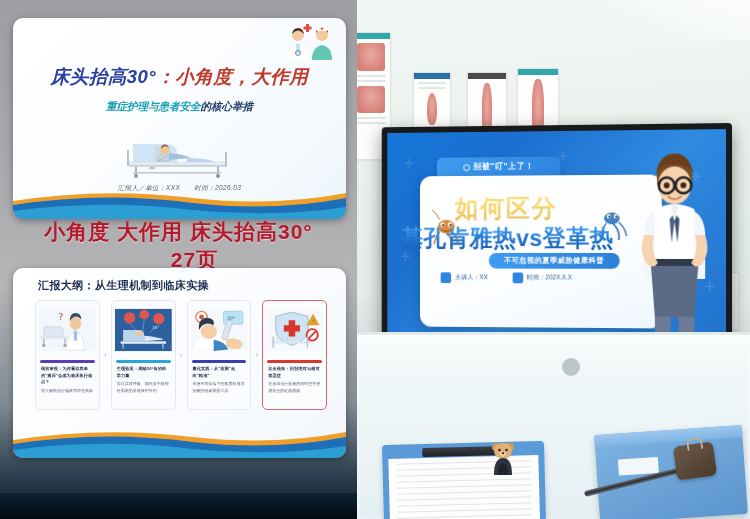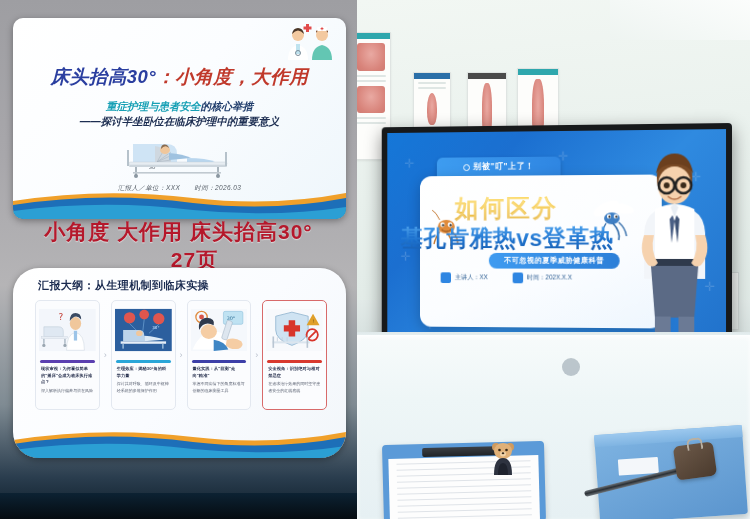--- a/index.html
+++ b/index.html
@@ -18,21 +18,21 @@
     content:""; position:absolute; left:0; bottom:0; width:100%; height:26px;
     background:linear-gradient(180deg,#0c2233 0%,#050b10 100%);
   }
 
   
   .slide{ position:absolute; background:#fff; border-radius:10px; overflow:hidden;
      box-shadow:0 2px 7px rgba(0,0,0,.35); }
   #slide1{ left:13px; top:18px; width:333px; height:201px;
      background:linear-gradient(135deg,#ffffff 0%,#fbfdff 45%,#eef6fb 100%);font-style:italic; }
   #slide2{ left:13px; top:268px; width:333px; height:190px;
-     background:linear-gradient(135deg,#ffffff 0%,#fafcff 55%,#f2f6fa 100%);border-radius:26px; }
+     background:linear-gradient(135deg,#ffffff 0%,#fafcff 55%,#f2f6fa 100%); }
 
   .wave{ position:absolute; left:0; bottom:0; width:100%; height:34px; overflow:hidden; }
   .wave svg{ display:block; width:100%; height:100%; }
 
   .doctors{ position:absolute; right:8px; top:5px; width:56px; height:38px; }
 
   .s1-title{ position:absolute; left:0; top:46px; width:100%; text-align:center;
      font-size:18.5px; font-weight:bold; letter-spacing:.5px; white-space:nowrap;}
   .s1-title .blue{ color:#2b3fa0; }
   .s1-title .red{ color:#c0392b; }
@@ -207,21 +207,20 @@
         <path d="M30 37 q0 -13 10 -15 q10 2 10 15z" fill="#63c6b3"></path>
       </svg>
 
       <div class="s1-title">
         <span class="blue">床头抬高30°</span><span class="red">：小角度，大作用</span>
       </div>
 
       <div class="s1-sub1">
         <span class="teal">重症护理与患者安全</span><span>的核心举措</span>
       </div>
-      <div class="s1-sub2">——探讨半坐卧位在临床护理中的重要意义</div>
 
       <svg class="bedimg" viewBox="0 0 110 42">
         <path d="M8 26 L52 26 L52 18 Q52 8 42 8 L8 8 Z" fill="#cfe4f5"></path>
         <path d="M30 10 q14 2 16 16 l-16 0z" fill="#cfd6dc" opacity=".85"></path>
         <g stroke="#9aa7b4" stroke-width=".4">
           <line x1="32" y1="26" x2="46" y2="16"></line>
             <line x1="32" y1="26" x2="45" y2="20"></line>
           <line x1="32" y1="26" x2="46" y2="24"></line>
             <line x1="32" y1="26" x2="40" y2="12"></line>
         </g>

